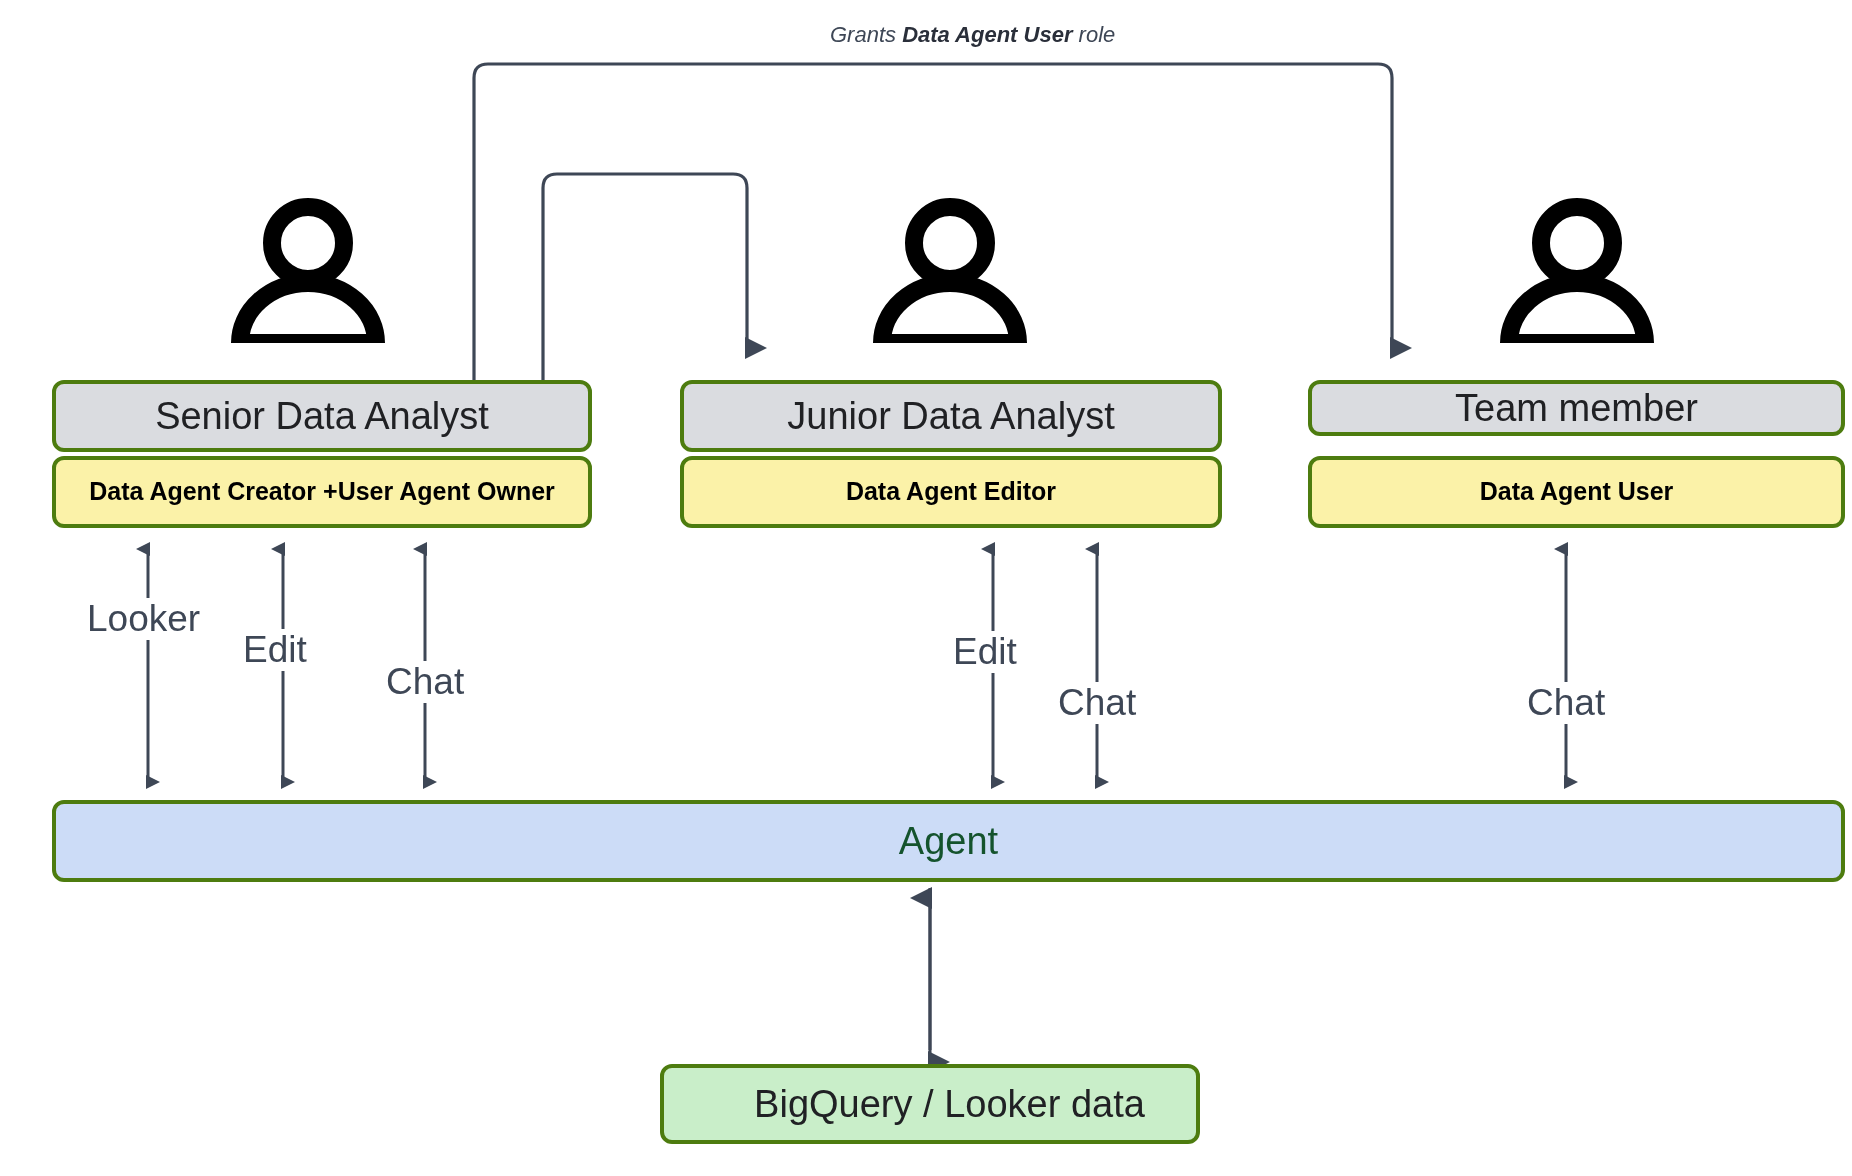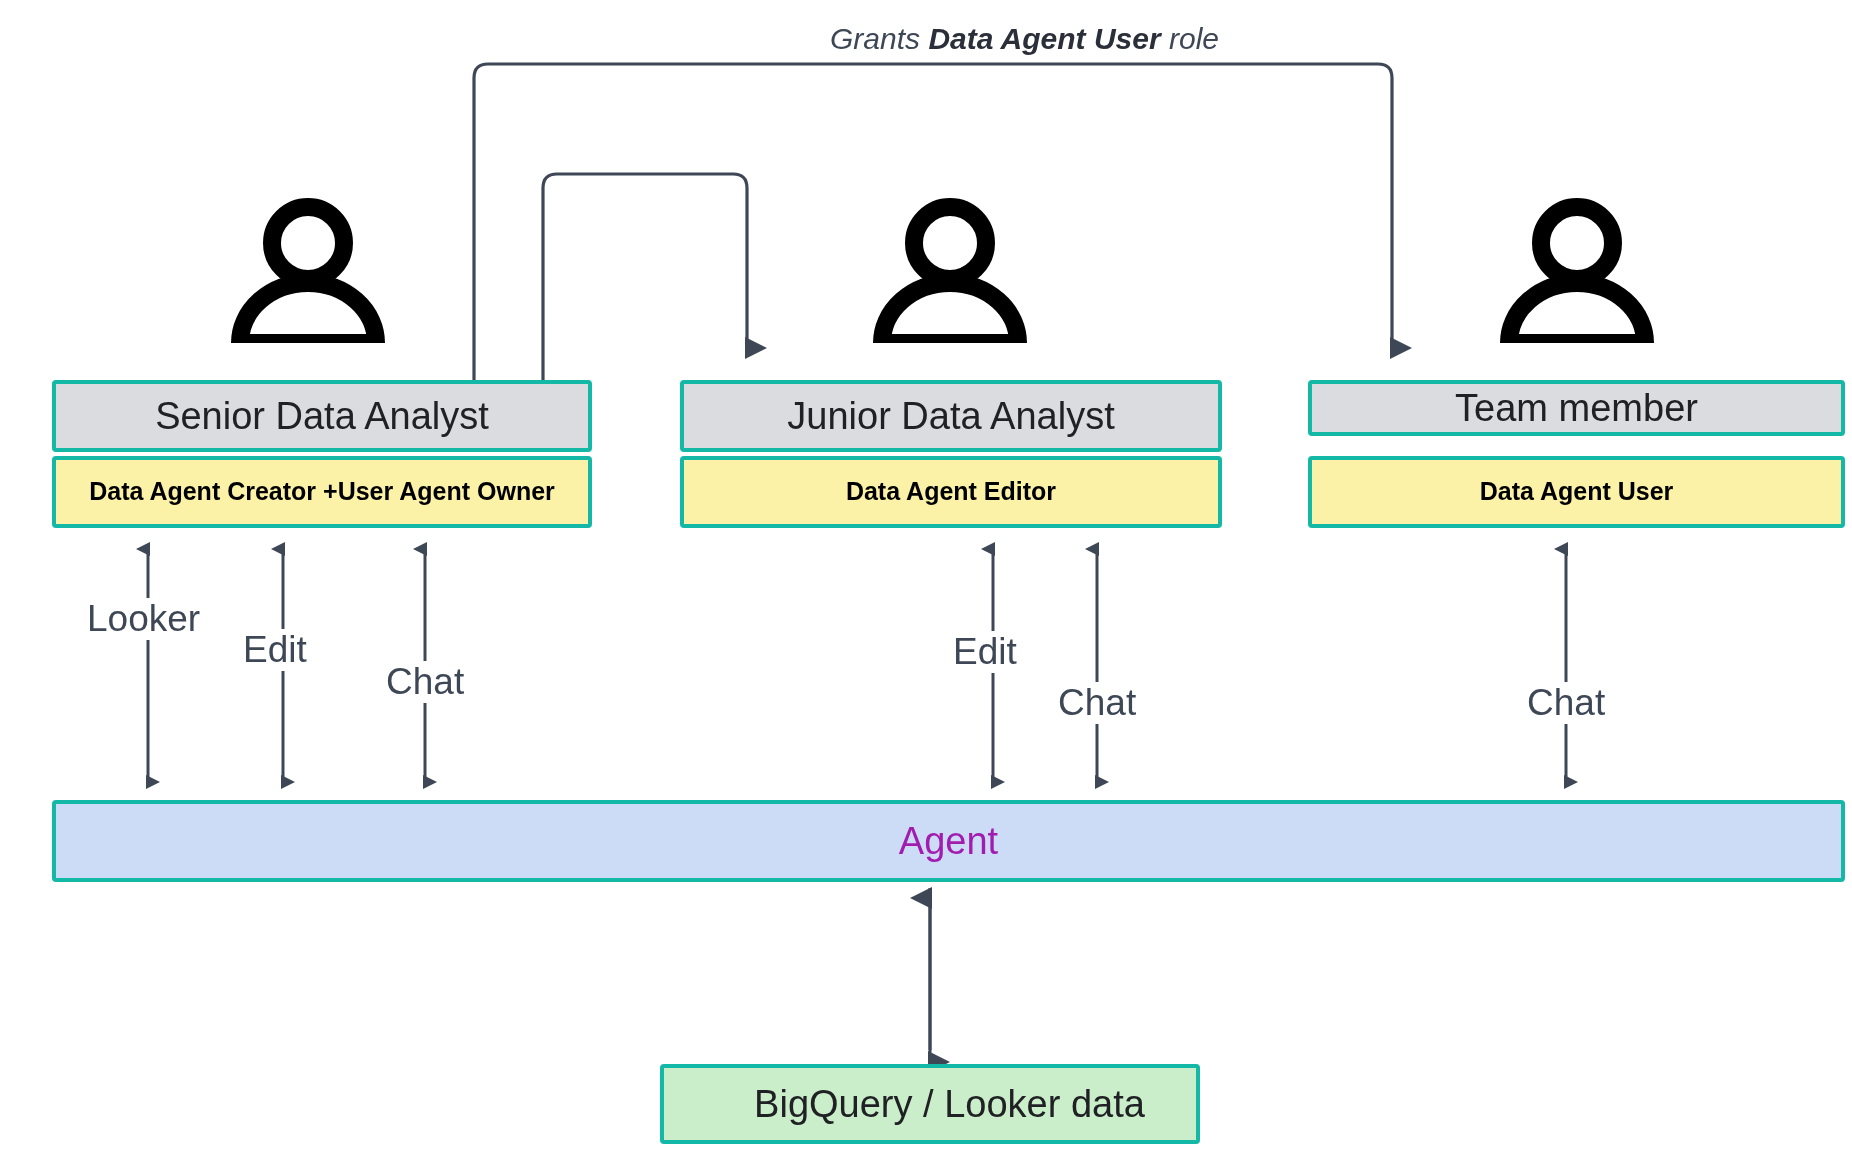--- a/index.html
+++ b/index.html
@@ -20,22 +20,22 @@
   #svg-layer {
     position: absolute;
     left: 0;
     top: 0;
     width: 1852px;
     height: 1176px;
   }
   .node {
     position: absolute;
     box-sizing: border-box;
-    border: 4px solid #14b8a6;
-    border-radius: 4px;
+    border: 4px solid #4d7c0f;
+    border-radius: 12px;
     display: flex;
     align-items: center;
     justify-content: center;
     text-align: center;
     line-height: 1.18;
     z-index: 5;
   }
   .role-title {
     background: #dadce0;
     color: #202124;
@@ -43,21 +43,21 @@
     font-weight: 400;
   }
   .role-badge {
     background: #fbf2a8;
     color: #000000;
     font-size: 25px;
     font-weight: bold;
   }
   .agent-bar {
     background: #ccdcf7;
-    color: #a21caf;
+    color: #14532d;
     font-size: 38px;
     font-weight: 400;
   }
   .data-node {
     background: #c9eec9;
     color: #202124;
     font-size: 38px;
     font-weight: 400;
   }
   .person-icon {
@@ -69,21 +69,21 @@
     color: #3e4756;
     font-size: 37px;
     font-weight: 400;
     white-space: nowrap;
     z-index: 6;
     background: #ffffff;
     padding: 0 3px;
   }
   .grant-label {
     position: absolute;
-    font-size: 30px;
+    font-size: 22px;
     font-style: italic;
     color: #3e4756;
     white-space: nowrap;
     z-index: 6;
     background: #ffffff;
     padding: 0 4px;
   }
   .grant-label b {
     font-weight: bold;
     font-style: italic;

